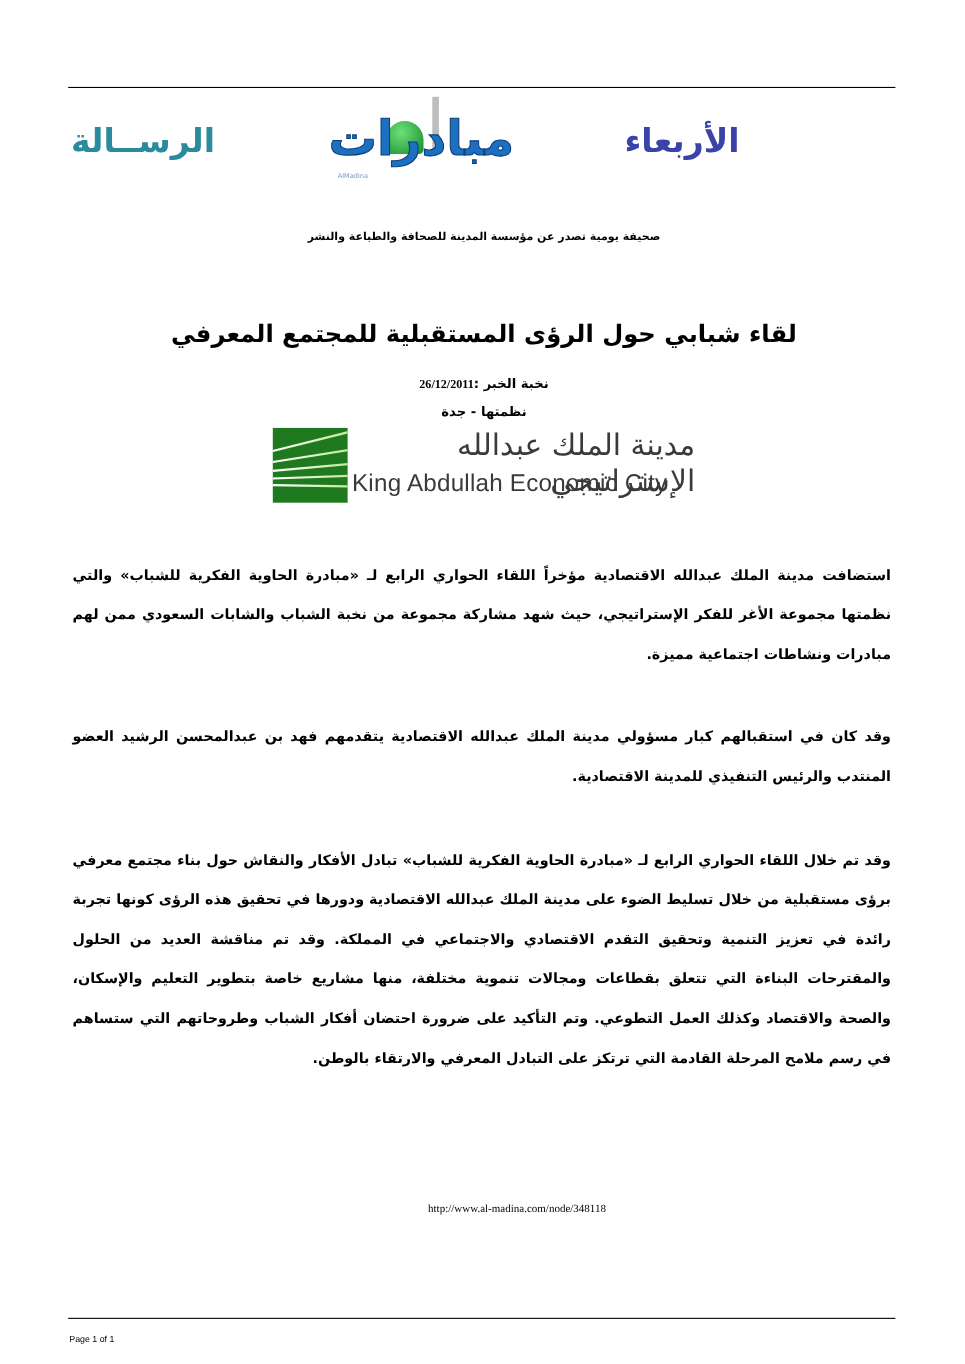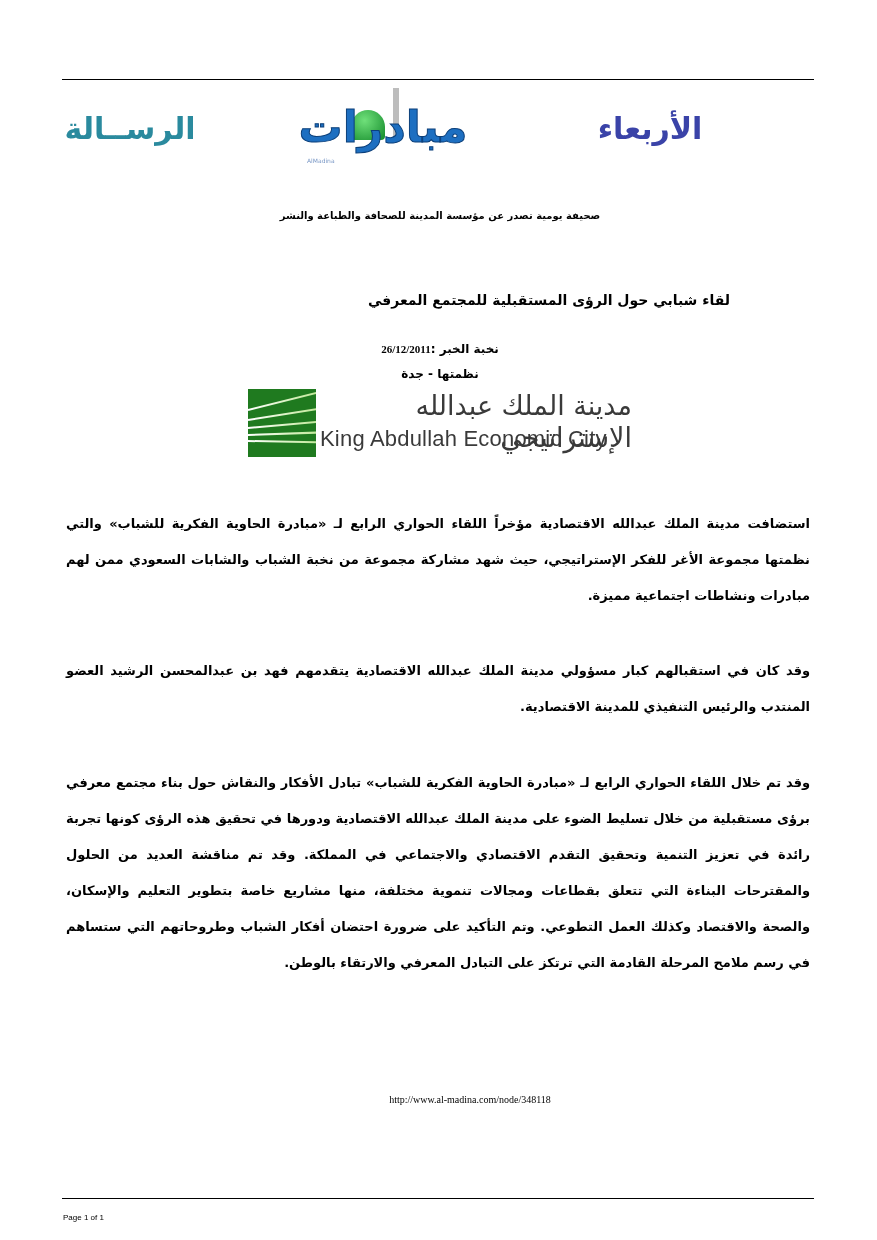--- a/index.html
+++ b/index.html
@@ -12,27 +12,27 @@
   .logo { position: absolute; display: flex; align-items: center; justify-content: center; }
   .logo-risala { left: 75px; top: 108px; width: 110px; height: 40px; }
   .logo-risala span { font-size: 30px; font-weight: bold; color: #2a8a9e; direction: rtl; letter-spacing: 1px; }
   .logo-madina { left: 303px; top: 86px; width: 160px; height: 80px; }
   .madina-word { font-size: 44px; font-weight: bold; color: #1d6fc1; direction: rtl;
                  -webkit-text-stroke: 1px #0b3f7a; position: relative; z-index: 2; }
   .dome { position: absolute; left: 48px; top: 24px; width: 34px; height: 30px; border-radius: 17px 17px 4px 4px;
           background: radial-gradient(circle at 40% 35%, #6fe07a, #138a2a); z-index: 1; }
   .minaret { position: absolute; left: 90px; top: 2px; width: 6px; height: 52px; background: #bdbdbd; z-index: 1; }
   .madina-sub { position: absolute; left: 4px; bottom: 2px; font-size: 6px; color: #7a98c6; }
-  .logo-arbiaa { left: 585px; top: 108px; width: 130px; height: 40px; }
+  .logo-arbiaa { left: 555px; top: 108px; width: 130px; height: 40px; }
   .logo-arbiaa span { font-size: 30px; font-weight: bold; color: #3a43a8; direction: rtl; }
 
   .tagline { position: absolute; left: 230px; top: 210px; width: 420px; text-align: center;
              font-size: 10px; font-weight: bold; direction: rtl; }
-  .title { position: absolute; left: 150px; top: 292px; width: 580px; 
-           font-size: 14px; font-weight: bold; direction: rtl; }
+  .title { position: absolute; left: 150px; top: 292px; width: 580px; text-align: center;
+           font-size: 22px; font-weight: bold; direction: rtl; }
   .dateline { position: absolute; left: 300px; top: 342px; width: 280px; text-align: center;
               font-size: 12px; font-weight: bold; direction: rtl; }
   .dateline .date-val { font-family: "Liberation Serif", serif; font-size: 11px; }
   .location { position: absolute; left: 300px; top: 367px; width: 280px; text-align: center;
               font-size: 12px; font-weight: bold; direction: rtl; }
 
   .kaec-mark { position: absolute; left: 248px; top: 389px; width: 68px; height: 68px; background: #1f7a1f; overflow: hidden; }
   .kaec-mark .ray { position: absolute; left: 0; height: 2px; background: linear-gradient(to right, #ffffff, #b8e58a); transform-origin: left center; }
   .kaec-ar { position: absolute; left: 320px; top: 390px; width: 312px; text-align: right; direction: rtl;
              font-size: 27px; color: #3a3a3a; line-height: 32px; }

